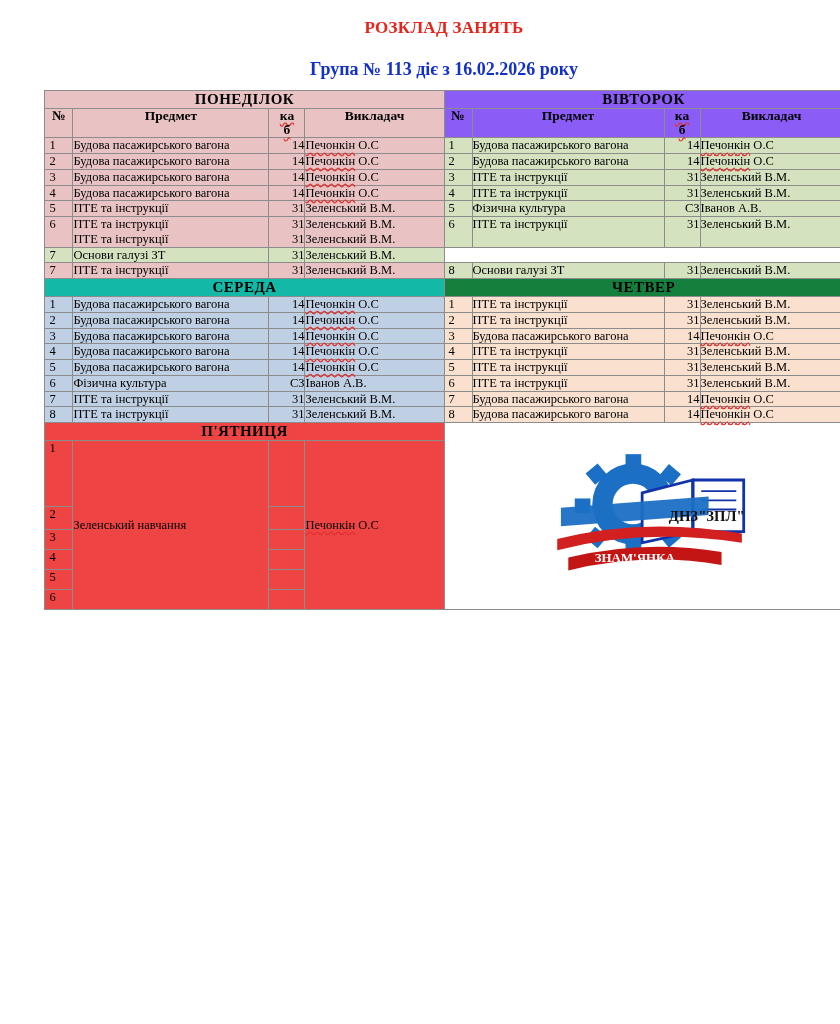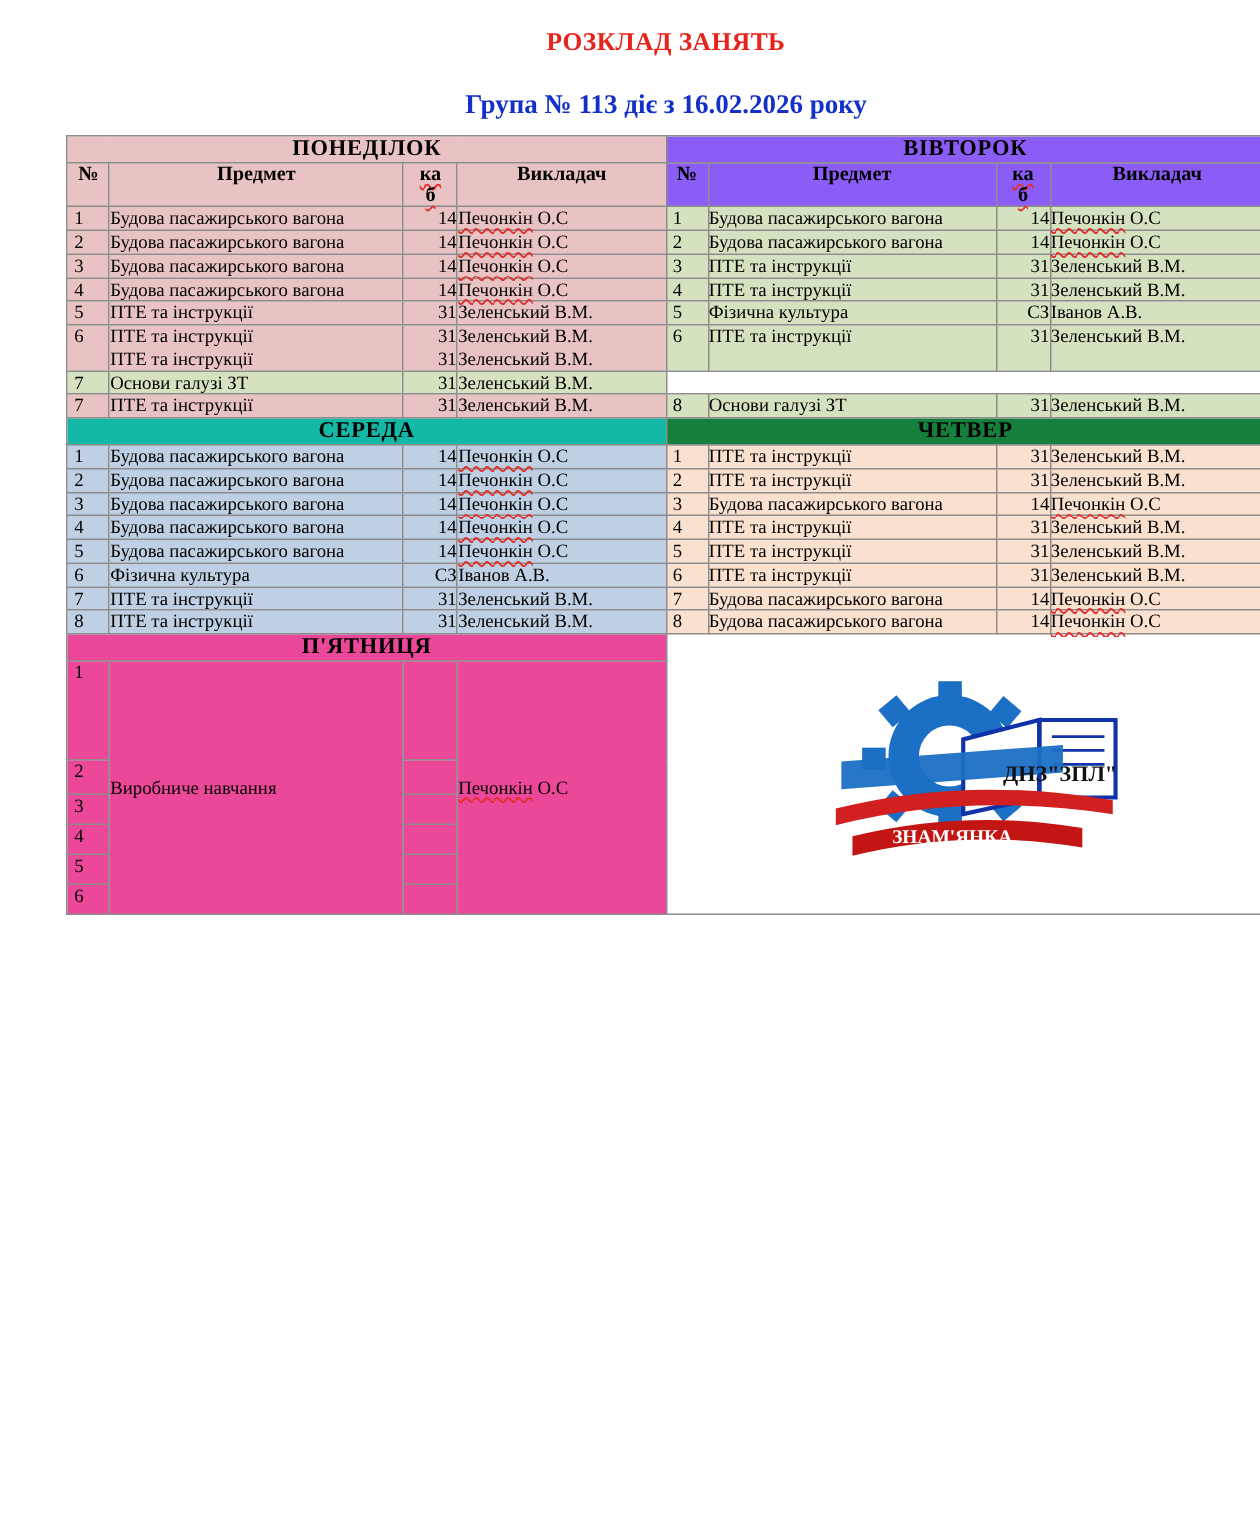--- a/index.html
+++ b/index.html
@@ -81,21 +81,21 @@
   
   .tue { background: #d4e2c0; }
   .tue-head { background: #8b5cf6; }
   
   .wed { background: #bfd0e4; }
   .wed-head { background: #14b8a6; }
   
   .thu { background: #fae1cf; }
   .thu-head { background: #15803d; margin-left: 46px; }
   
-  .fri { background: #ec4899; }
+  .fri { background: #ef4444; }
   .blank { background: #ffffff; border: 1px solid #8c8c8c; }
 
   .logo-wrap {
     position: relative;
     width: 100%;
     height: 100%;
     min-height: 186px;
   }
   .logo {
     position: absolute;
@@ -353,21 +353,21 @@
               <path d="M48 120 Q130 100 214 114 L214 128 Q130 114 48 134 Z" fill="#c41515"></path>
               <text x="198" y="80" font-family="'Liberation Serif', serif" font-size="16" font-weight="bold" fill="#111" text-anchor="middle">ДНЗ"ЗПЛ"</text>
               <text x="120" y="125" font-family="'Liberation Serif', serif" font-size="14" font-weight="bold" fill="#ffffff" text-anchor="middle">ЗНАМ'ЯНКА</text>
             </svg>
           </div>
         </td>
       </tr>
 
       <tr>
         <td class="cell num fri" style="height:22px">1</td>
-        <td class="cell fri" rowspan="6" style="vertical-align:middle">Виробниче навчання</td>
+        <td class="cell fri" rowspan="6" style="vertical-align:middle">Зеленський навчання</td>
         <td class="cell cab fri"></td>
         <td class="cell fri" rowspan="6" style="vertical-align:middle"><span class="spellerr">Печонкін</span><span> О.С</span></td>
       </tr>
       <tr>
         <td class="cell num fri" style="height:22px">2</td>
         <td class="cell cab fri"></td>
       </tr>
       <tr>
         <td class="cell num fri" style="height:19px">3</td>
         <td class="cell cab fri"></td>

